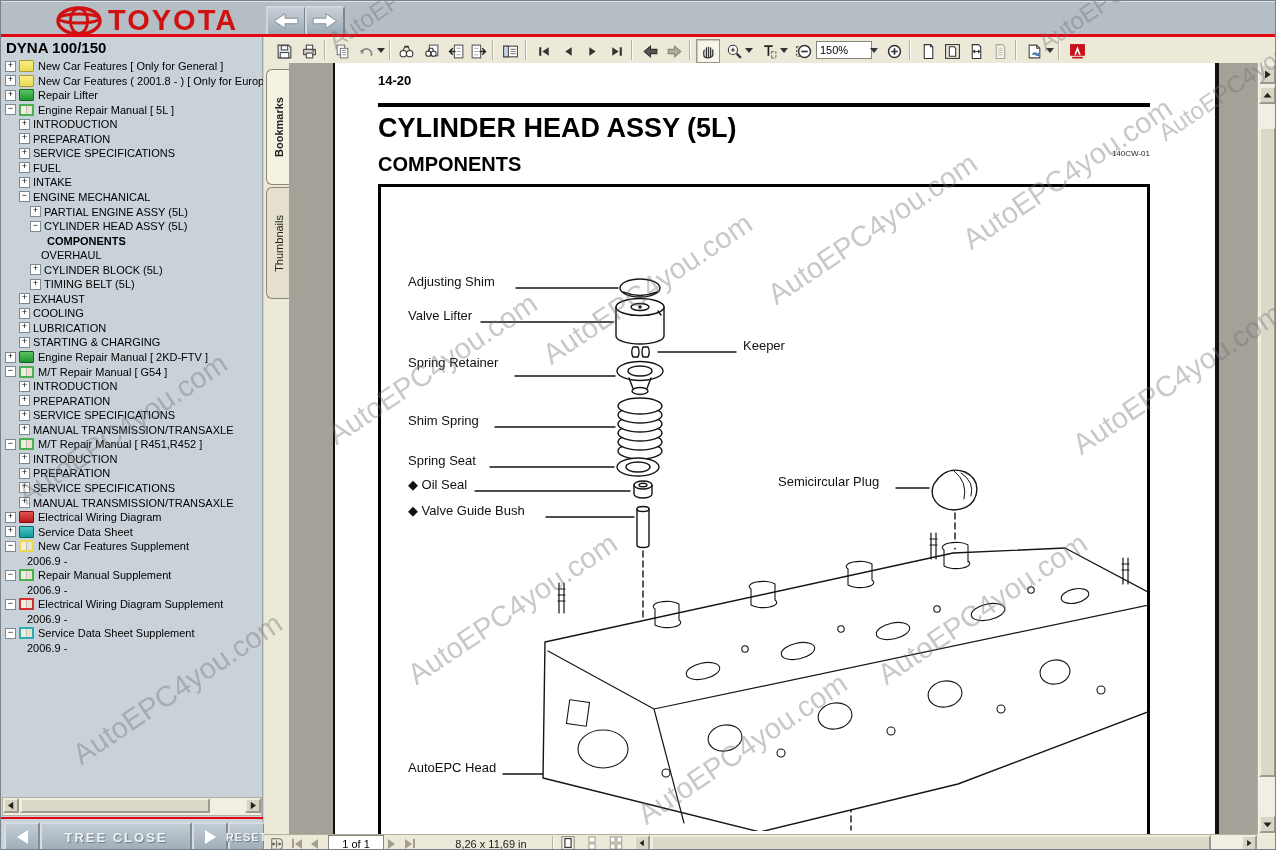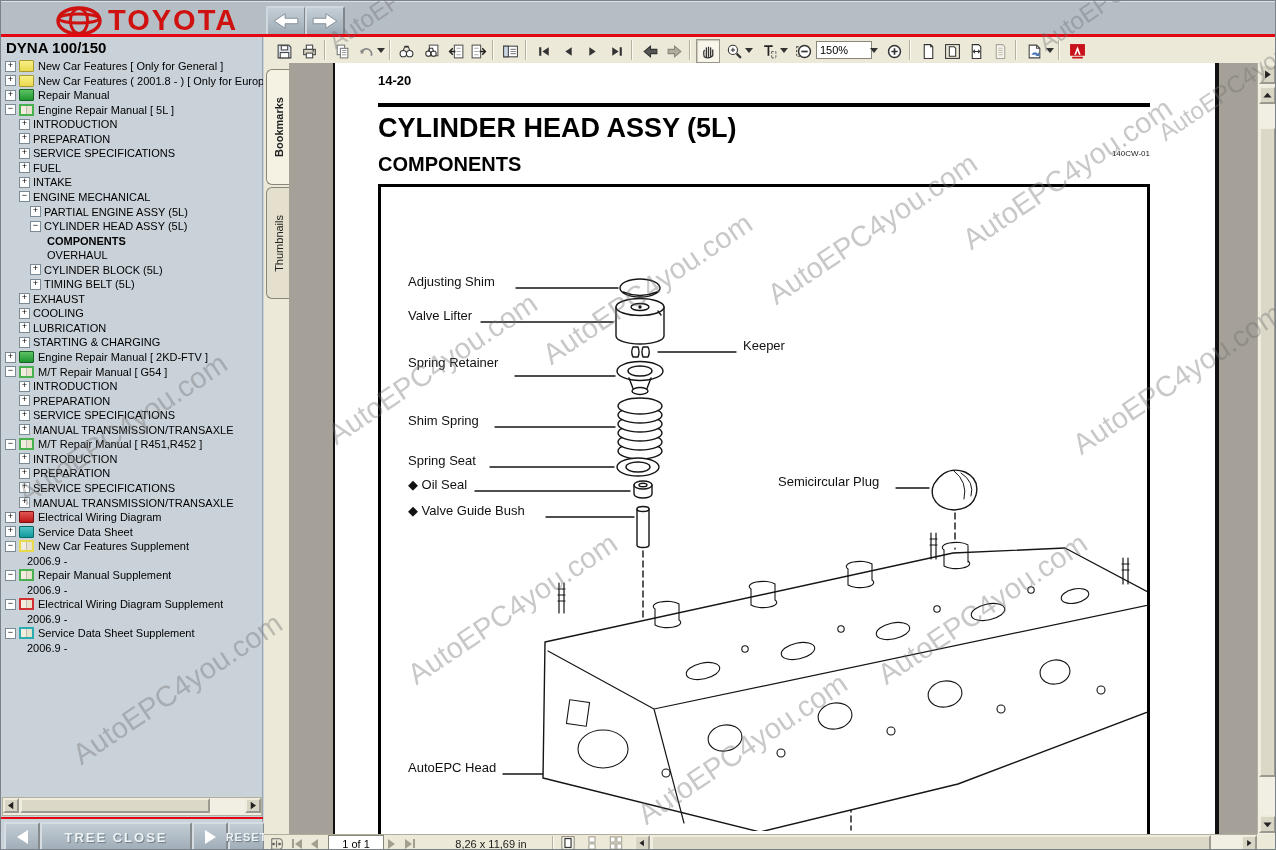--- a/index.html
+++ b/index.html
@@ -292,21 +292,21 @@
           <span class="lbl">New Car Features [ Only for General ]</span>
         </div>
         <div class="trow" style="top: 14.55px; left: 4px; right: 0px;">
           <span class="exp">+</span>
           <span class="bi closed book-yellow"></span>
           <span class="lbl">New Car Features ( 2001.8 - ) [ Only for Europe ]</span>
         </div>
         <div class="trow" style="top: 29.1px; left: 4px; right: 0px;">
           <span class="exp">+</span>
           <span class="bi closed book-green"></span>
-          <span class="lbl">Repair Manual</span>
+          <span class="lbl">Repair Lifter</span>
         </div>
         <div class="trow" style="top: 43.65px; left: 4px; right: 0px;">
           <span class="exp">−</span>
           <span class="bi open open-green"></span>
           <span class="lbl">Engine Repair Manual [ 5L ]</span>
         </div>
         <div class="trow" style="top: 58.2px; left: 18px; right: 0px;">
           <span class="exp">+</span>
           <span class="lbl">INTRODUCTION</span>
         </div>
@@ -334,21 +334,21 @@
           <span class="exp">+</span>
           <span class="lbl">PARTIAL ENGINE ASSY (5L)</span>
         </div>
         <div class="trow" style="top: 160.05px; left: 29px; right: 0px;">
           <span class="exp">−</span>
           <span class="lbl">CYLINDER HEAD ASSY (5L)</span>
         </div>
         <div class="trow bold" style="top: 174.6px; left: 46px; right: 0px;">
           <span class="lbl">COMPONENTS</span>
         </div>
-        <div class="trow" style="top: 189.15px; left: 46px; right: 0px;">
+        <div class="trow" style="top: 189.15px; left: 40px; right: 0px;">
           <span class="lbl">OVERHAUL</span>
         </div>
         <div class="trow" style="top: 203.7px; left: 29px; right: 0px;">
           <span class="exp">+</span>
           <span class="lbl">CYLINDER BLOCK (5L)</span>
         </div>
         <div class="trow" style="top: 218.25px; left: 29px; right: 0px;">
           <span class="exp">+</span>
           <span class="lbl">TIMING BELT (5L)</span>
         </div>

